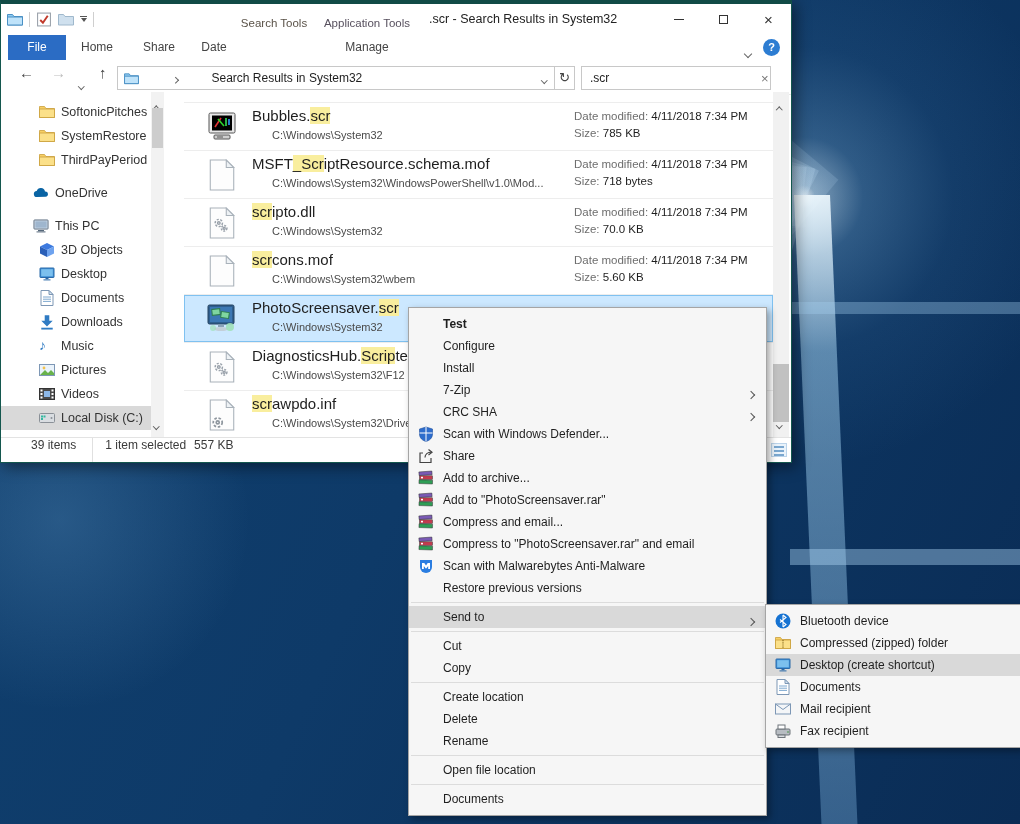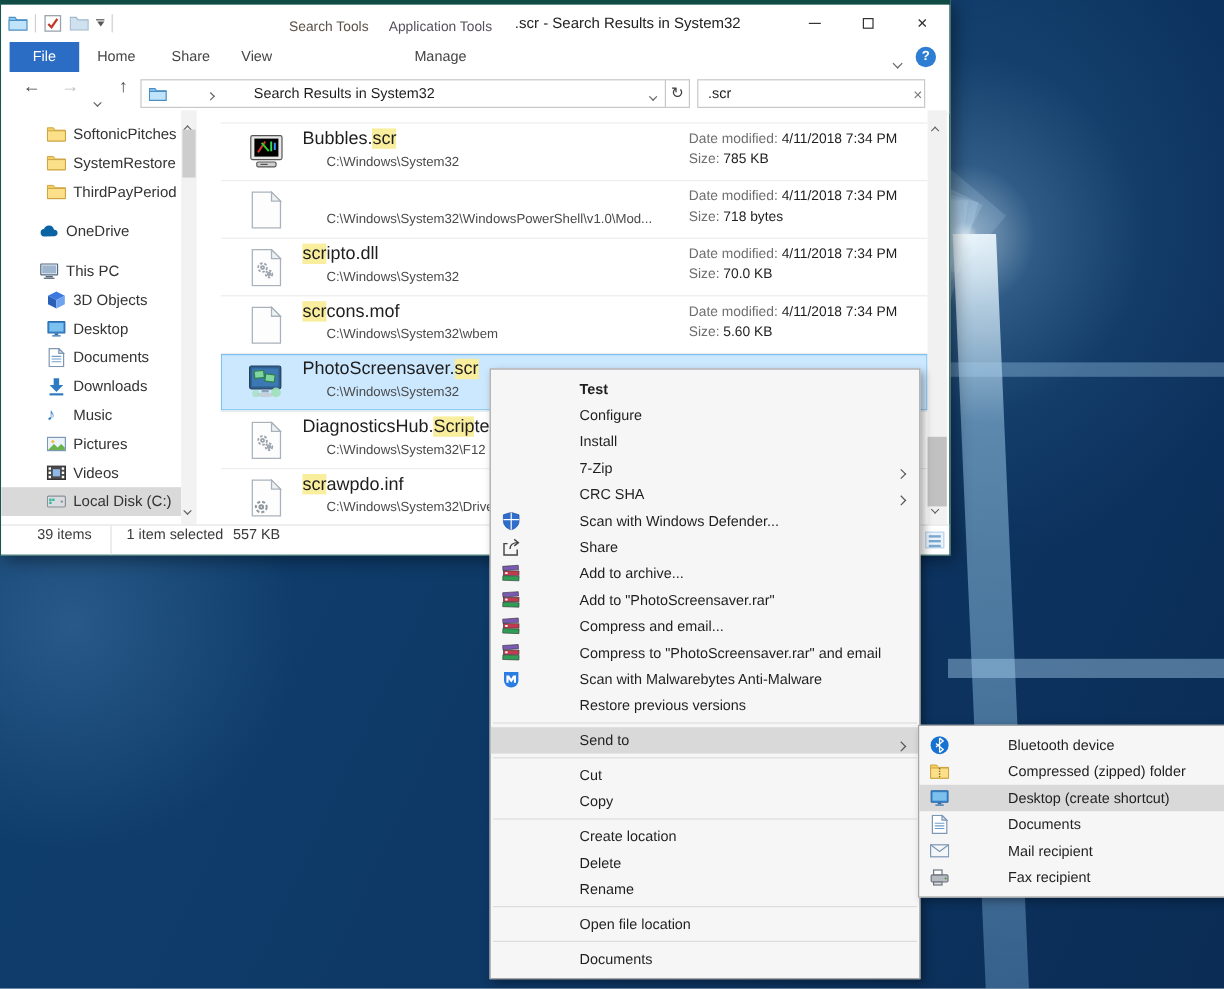--- a/index.html
+++ b/index.html
@@ -130,21 +130,21 @@
   .status-count { margin-left:30px; }
   .status-sel { margin-left:16px; padding-left:12px; border-left:1px solid #e0e0e0; }
   .status-size { margin-left:8px; }
   .status-view { position:absolute; right:4px; top:5px; width:16px; height:14px; border:1px solid #bcd4ea; background:#eaf3fb; }
   .status-view i { display:block; margin:2px 2px 0; height:2px; background:#7aa7cf; }
 
   
   .menu { background:#f6f6f6; border:1px solid #a5a5a5; box-shadow:3px 3px 7px rgba(0,0,0,.35); padding:5px 0; }
   .context-menu { position:absolute; left:408px; top:307px; width:359px; z-index:10; }
   .send-to-menu { position:absolute; left:765px; top:604px; width:256px; z-index:11; }
-  .menu-item { position:relative; height:22px; display:flex; align-items:center; font-size:12px; color:#1f1f1f; padding-left:8px; white-space:nowrap;gap:40px; }
+  .menu-item { position:relative; height:22px; display:flex; align-items:center; font-size:12px; color:#1f1f1f; padding-left:8px; white-space:nowrap; }
   .menu-item.bold { font-weight:bold; }
   .menu-item.hover { background:#d9d9d9; }
   .menu-ic { width:18px; height:16px; margin-right:8px; flex:0 0 18px; display:inline-flex; align-items:center; justify-content:center; }
   .menu-ic svg { width:16px; height:16px; }
   .menu-arrow { position:absolute; right:12px; top:8px; }
   .menu-arrow .chev { border-color:#555; }
   .menu-sep { height:1px; background:#dcdcdc; margin:3px 2px; }
 
   .ic svg { width:100%; height:100%; }
   .note-glyph { color:#2f7bc3; font-size:14px; line-height:1; }
@@ -205,21 +205,21 @@
         <div class="win-btn">
             <span class="glyph-close">×</span>
           </div>
       </div>
     </div>
 
     <div class="tabs-row">
       <div class="tab tab-file">File</div>
       <div class="tab tab-home">Home</div>
       <div class="tab tab-share">Share</div>
-      <div class="tab tab-view">View</div>
+      <div class="tab tab-view">Date</div>
       <div class="tab tab-search">Search</div>
       <div class="tab tab-manage">Manage</div>
       <span class="ribbon-chevron"><span class="chev down"></span></span>
       <span class="help-btn">?</span>
     </div>
 
     <div class="toolbar"></div>
     <span class="nav-arrow nav-back">←</span>
     <span class="nav-arrow nav-fwd">→</span>
     <span class="nav-drop" style="position:absolute;"><span class="chev down sm"></span></span>
@@ -412,20 +412,21 @@
               <div><span class="lbl">Size: </span><span class="val">785 KB</span></div>
             </div>
           </div>
           <div class="file-row">
             <span class="file-ic">
               <svg viewBox="0 0 24 30">
                 <path fill="#fdfdfd" stroke="#a9b2ba" d="M1 1 h15 l7 7 v21 h-22 z"></path>
                 <path fill="#eef2f5" stroke="#a9b2ba" d="M16 1 l7 7 h-7 z"></path>
               </svg>
             </span>
+            <div class="file-name"><span>MSFT</span><span class="hl">_Scr</span><span>iptResource.schema.mof</span></div>
             <div class="file-path">C:\Windows\System32\WindowsPowerShell\v1.0\Mod...</div>
             <div class="file-meta">
               <div><span class="lbl">Date modified: </span><span class="val">4/11/2018 7:34 PM</span></div>
               <div><span class="lbl">Size: </span><span class="val">718 bytes</span></div>
             </div>
           </div>
           <div class="file-row">
             <span class="file-ic">
               <svg viewBox="0 0 24 30">
                 <path fill="#fdfdfd" stroke="#a9b2ba" d="M1 1 h15 l7 7 v21 h-22 z"></path>

